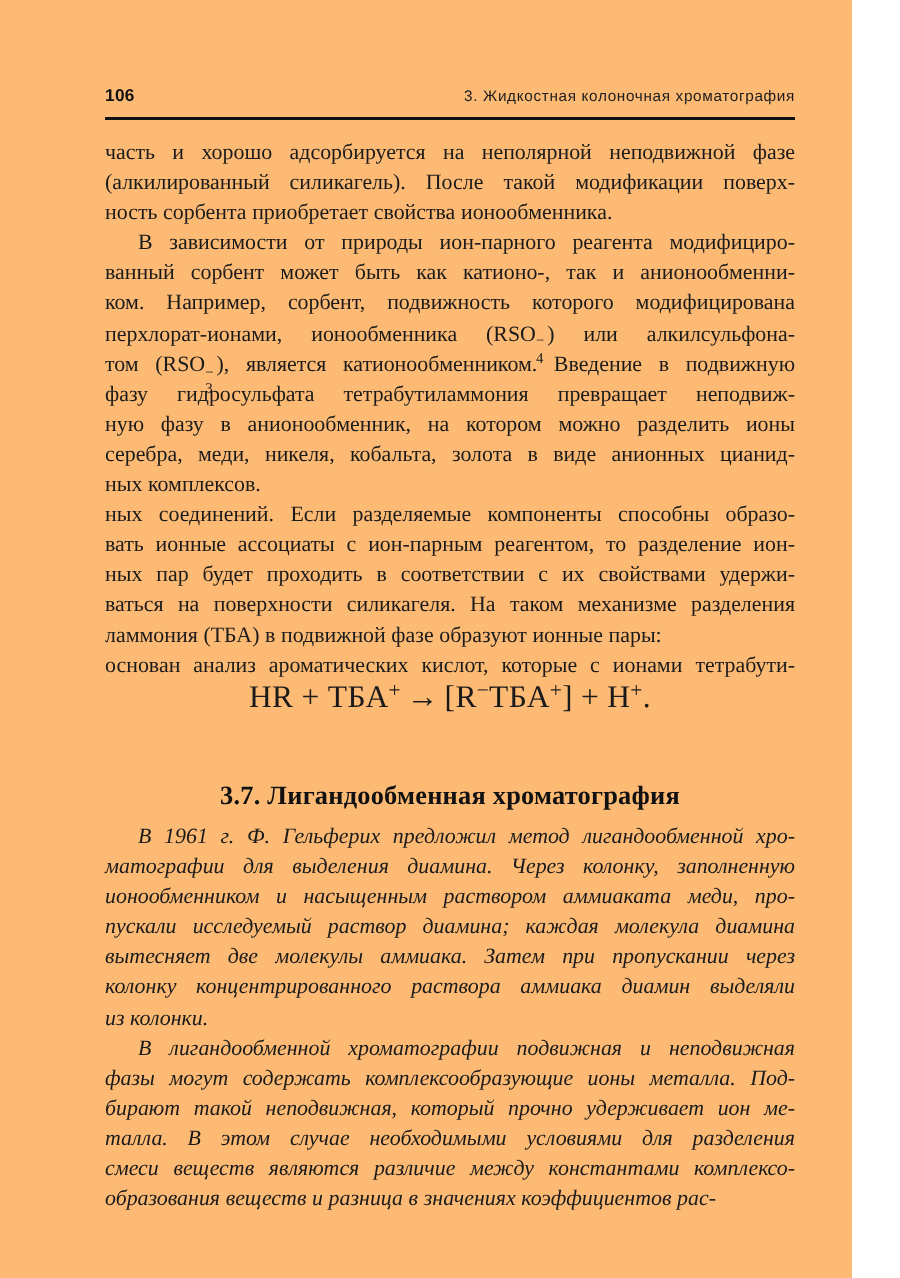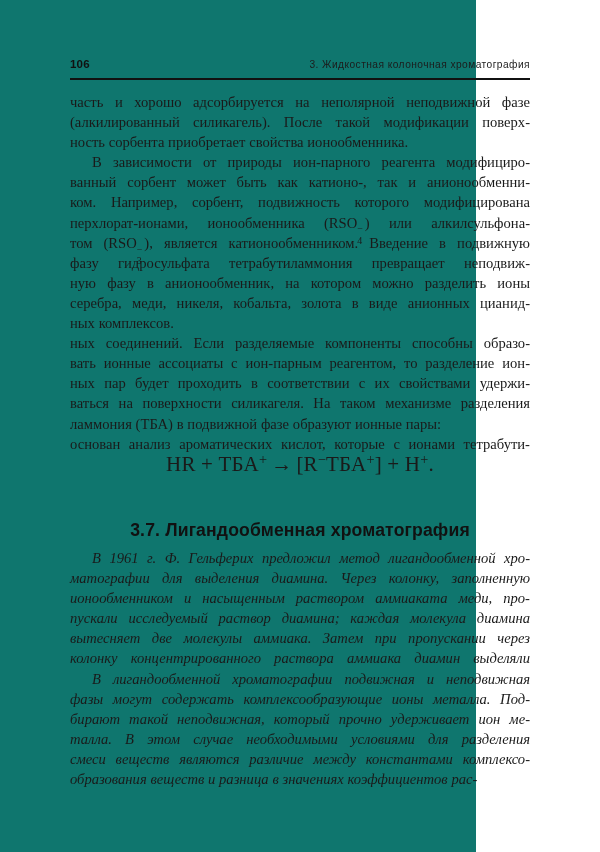--- a/index.html
+++ b/index.html
@@ -14,23 +14,23 @@
     position: relative;
     font-family: "Liberation Serif", "DejaVu Serif", serif;
     color: #1a1a1a;
     overflow: hidden;
   }
 
   .page {
     position: absolute;
     left: 0;
     top: 0;
-    width: 476px;
+    width: 568px;
     height: 852px;
-    background: #0f766e;
+    background: #fdba74;
   }
 
   
   .running-head {
     position: absolute;
     left: 70px;
     top: 58px;
     width: 460px;
     display: flex;
     align-items: baseline;
@@ -142,21 +142,21 @@
   }
   .equation .arrow { margin: 0 4px; }
 
   
   .section-heading {
     position: absolute;
     left: 70px;
     top: 505px;
     width: 460px;
     text-align: center;
-    font-family: Liberation Sans, sans-serif;
+    font-family: Liberation Serif, serif;
     font-weight: bold;
     font-size: 17.6px;
     letter-spacing: 0.15px;
     color: #111111;
   }
 
   .textblock-2 {
     position: absolute;
     left: 70px;
     top: 548px;
@@ -218,20 +218,21 @@
 
   <div class="textblock-2">
 
     <p class="body noindent">
       <span class="ln indent">В 1961 г. Ф. Гельферих предложил метод лигандообменной хро-</span>
       <span class="ln">матографии для выделения диамина. Через колонку, заполненную</span>
       <span class="ln">ионообменником и насыщенным раствором аммиаката меди, про-</span>
       <span class="ln">пускали исследуемый раствор диамина; каждая молекула диамина</span>
       <span class="ln">вытесняет две молекулы аммиака. Затем при пропускании через</span>
       <span class="ln">колонку концентрированного раствора аммиака диамин выделяли</span>
+      <span class="ln last">из колонки.</span>
     </p>
 
     <p class="body noindent">
       <span class="ln indent">В лигандообменной хроматографии подвижная и неподвижная</span>
       <span class="ln">фазы могут содержать комплексообразующие ионы металла. Под-</span>
       <span class="ln">бирают такой неподвижная, который прочно удерживает ион ме-</span>
       <span class="ln">талла. В этом случае необходимыми условиями для разделения</span>
       <span class="ln">смеси веществ являются различие между константами комплексо-</span>
       <span class="ln last">образования веществ и разница в значениях коэффициентов рас-</span>
     </p>

